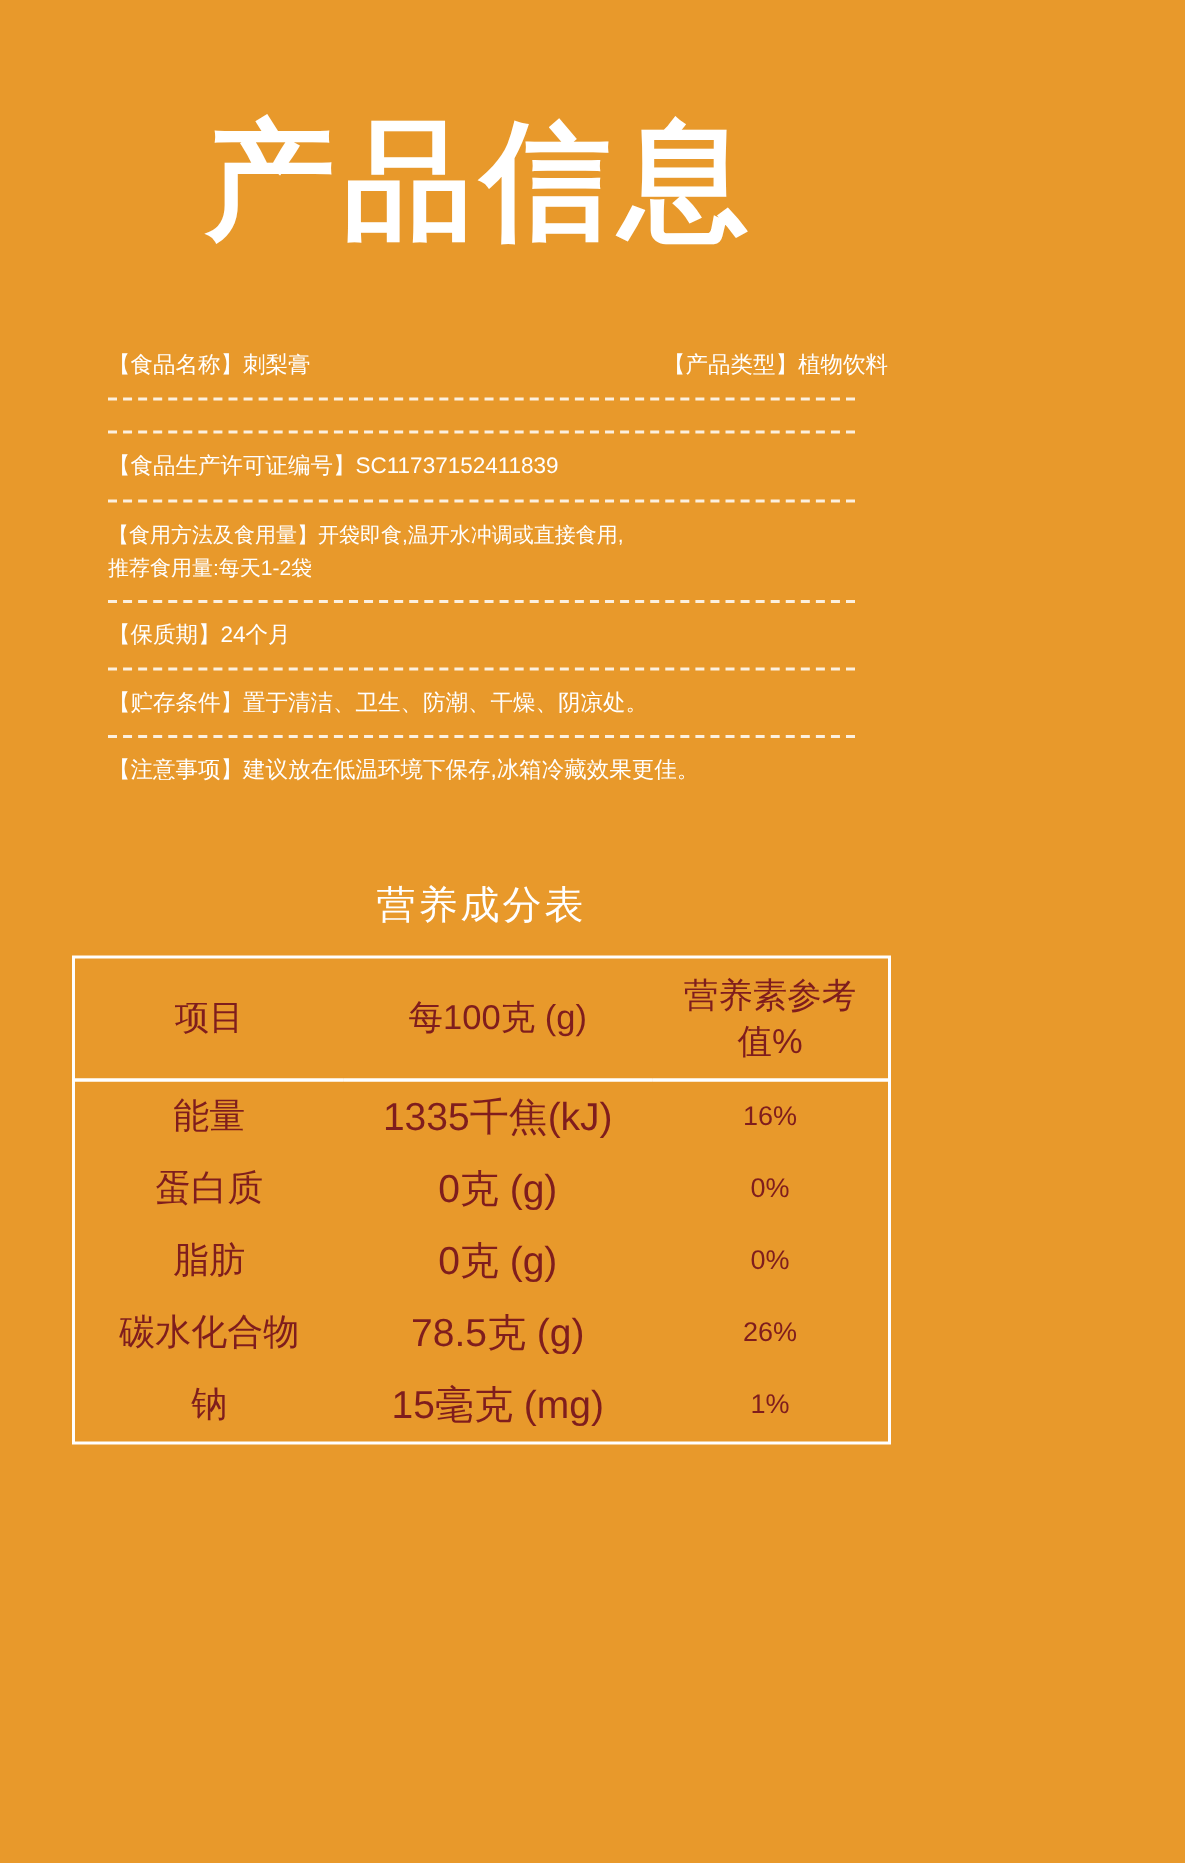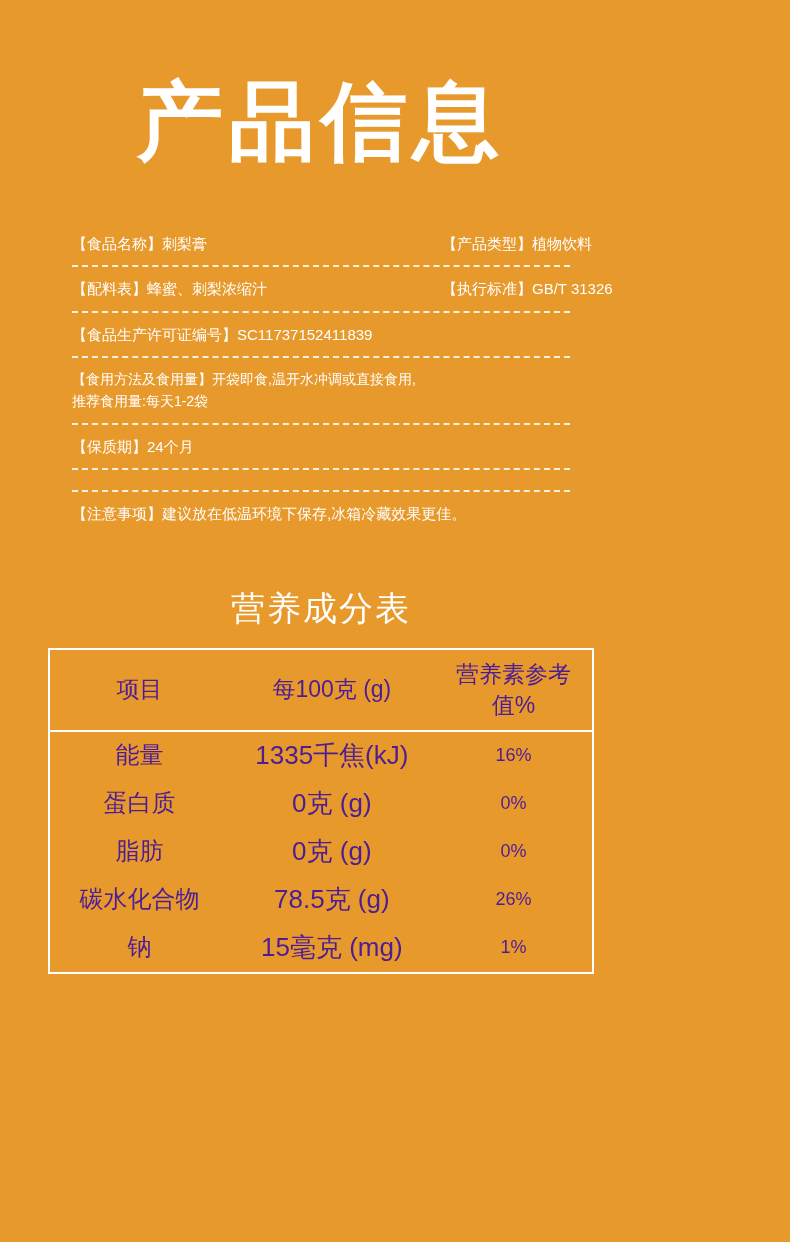--- a/index.html
+++ b/index.html
@@ -83,35 +83,35 @@
   }
   .multi-line {
     font-size: 14px;
     line-height: 1.62;
     white-space: pre-line;
   }
 
   
   .nutrition-title {
     text-align: center;
-    font-size: 34px;
+    font-size: 26px;
     margin-top: 48px;
     letter-spacing: 2px;
     color: #ffffff;
   }
   .nutrition-wrap {
     margin: 16px auto 0 auto;
     width: 546px;
     border: 2px solid #ffffff;
     box-sizing: border-box;
   }
   table.nutrition {
     width: 100%;
     border-collapse: collapse;
-    color: #4c1d95;
+    color: #7f1d1d;
     font-size: 25px;
   }
   table.nutrition th,
   table.nutrition td {
     padding: 6px 0 7px 0;
     text-align: center;
     font-weight: normal;
   }
   table.nutrition thead th {
     font-size: 23px;
@@ -143,28 +143,20 @@
           <span class="lbl">【食品名称】</span><span class="val">刺梨膏</span>
         </div>
         <div class="cell right">
           <span class="lbl">【产品类型】</span><span class="val">植物饮料</span>
         </div>
       </div>
       <div class="sep"></div>
     </div>
 
     <div class="info-row">
-      <div class="row-inner">
-        <div class="cell left">
-          <span class="lbl">【配料表】</span><span class="val">蜂蜜、刺梨浓缩汁</span>
-        </div>
-        <div class="cell right">
-          <span class="lbl">【执行标准】</span><span class="val">GB/T 31326</span>
-        </div>
-      </div>
       <div class="sep"></div>
     </div>
 
     <div class="info-row">
       <div class="row-inner">
         <div class="cell full">
           <span class="lbl">【食品生产许可证编号】</span><span class="val">SC11737152411839</span>
         </div>
       </div>
       <div class="sep"></div>
@@ -183,20 +175,25 @@
     <div class="info-row">
       <div class="row-inner">
         <div class="cell full">
           <span class="lbl">【保质期】</span><span class="val">24个月</span>
         </div>
       </div>
       <div class="sep"></div>
     </div>
 
     <div class="info-row">
+      <div class="row-inner">
+        <div class="cell full">
+          <span class="lbl">【贮存条件】</span><span class="val">置于清洁、卫生、防潮、干燥、阴凉处。</span>
+        </div>
+      </div>
       <div class="sep"></div>
     </div>
 
     <div class="info-row">
       <div class="row-inner">
         <div class="cell full">
           <span class="lbl">【注意事项】</span><span class="val">建议放在低温环境下保存,冰箱冷藏效果更佳。</span>
         </div>
       </div>
 

